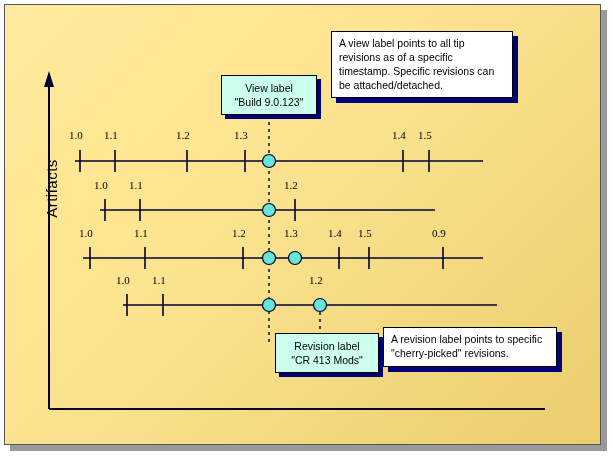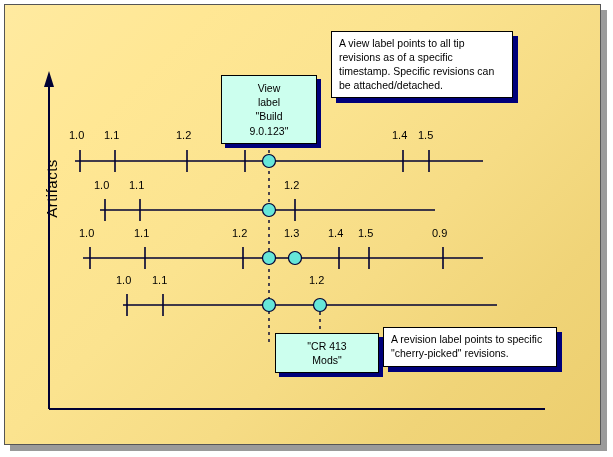--- a/index.html
+++ b/index.html
@@ -52,20 +52,21 @@
     left: 0;
     top: 0;
     width: 597px;
     height: 441px;
   }
   .tick-num {
     position: absolute;
     font-size: 11px;
     color: #000000;
     white-space: nowrap;
+    font-family: Liberation Serif, serif;
   }
   .callout {
     position: absolute;
     box-sizing: border-box;
     font-size: 10.5px;
     line-height: 1.32;
     color: #000000;
   }
   .callout .body {
     position: relative;
@@ -89,21 +90,21 @@
     font-size: 10.5px;
     line-height: 1.35;
     color: #000000;
     text-align: center;
   }
   .label-box .body {
     position: relative;
     z-index: 2;
     border: 1px solid #000000;
     background: #ccffee;
-    padding: 5px 24px;
+    padding: 5px 8px;
   }
   .label-box .shade {
     position: absolute;
     z-index: 1;
     left: 4px;
     top: 4px;
     right: -4px;
     bottom: -4px;
     background: #00007a;
   }
@@ -199,20 +200,21 @@
       <div class="shade"></div>
       <div class="body">
         <div>View label</div>
         <div>"Build 9.0.123"</div>
       </div>
     </div>
 
     <div class="label-box" style="left:270px; top:328px; width:104px;">
       <div class="shade"></div>
       <div class="body">
+        <div>Revision label</div>
         <div>"CR 413 Mods"</div>
       </div>
     </div>
 
     <div class="callout" style="left:378px; top:322px; width:174px;">
       <div class="shade"></div>
       <div class="body">A revision label points to specific "cherry-picked" revisions.</div>
     </div>
 
     <div class="callout" style="left:326px; top:26px; width:182px;">

